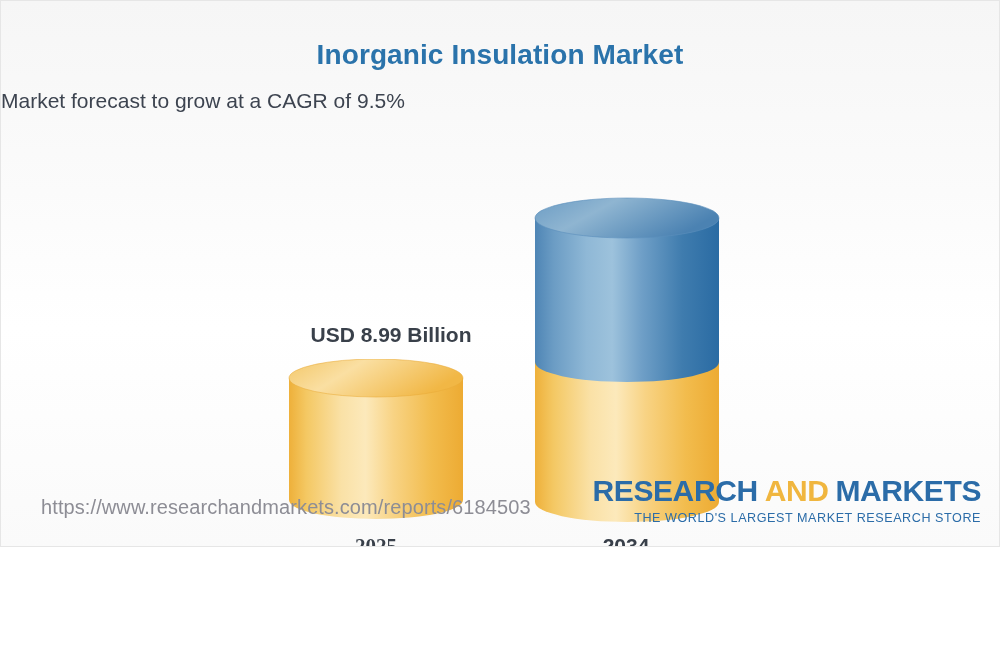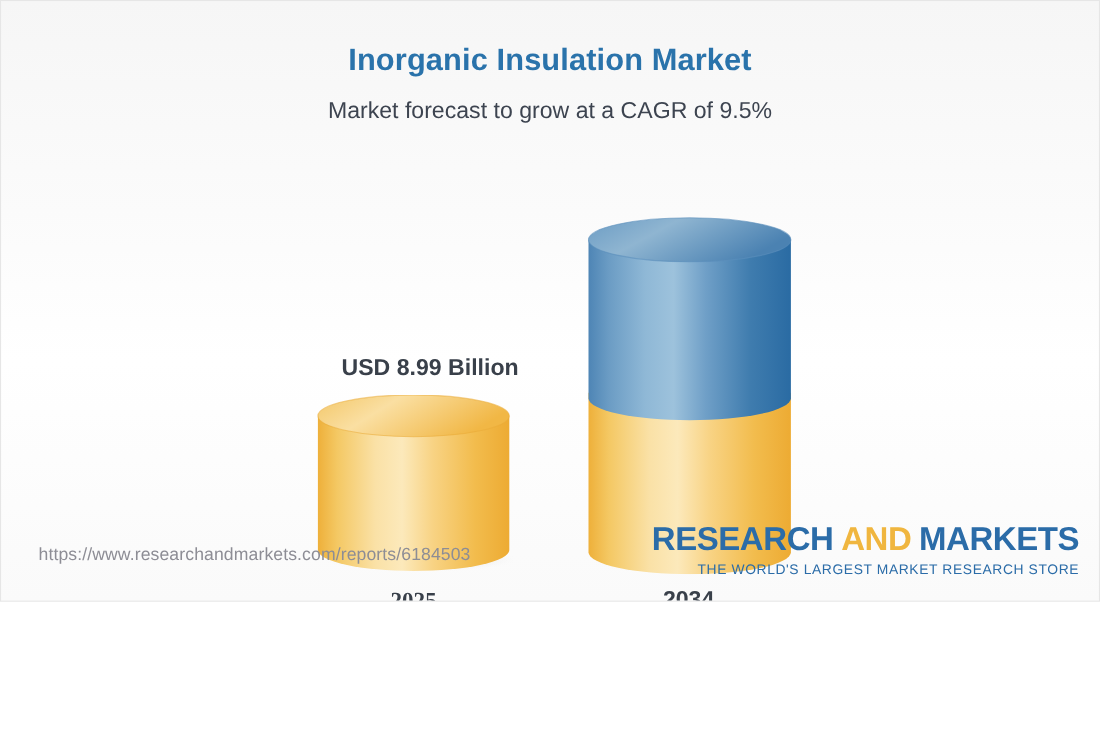--- a/index.html
+++ b/index.html
@@ -32,21 +32,21 @@
     text-align: center;
     font-size: 28px;
     font-weight: bold;
     color: #2a73ab;
     letter-spacing: 0.1px;
   }
   #chart-subtitle {
     position: absolute;
     left: 0; right: 0;
     top: 88px;
-    text-align: center;
+    text-align: left;
     font-size: 21px;
     font-weight: normal;
     color: #3d4450;
   }
 
   
   #plot {
     position: absolute;
     left: 0; top: 0;
     width: 1000px;
@@ -77,23 +77,23 @@
 
   
   #footer {
     position: absolute;
     left: 0; right: 0;
     bottom: 0;
     height: 78px;
   }
   #source-url {
     position: absolute;
-    left: 34px;
+    left: 40px;
     top: 28px;
-    font-size: 16px;
+    font-size: 20px;
     color: #8d8d95;
     letter-spacing: 0.1px;
   }
   #logo {
     position: absolute;
     right: 18px;
     top: 8px;
     text-align: right;
   }
   #logo-wordmark {

